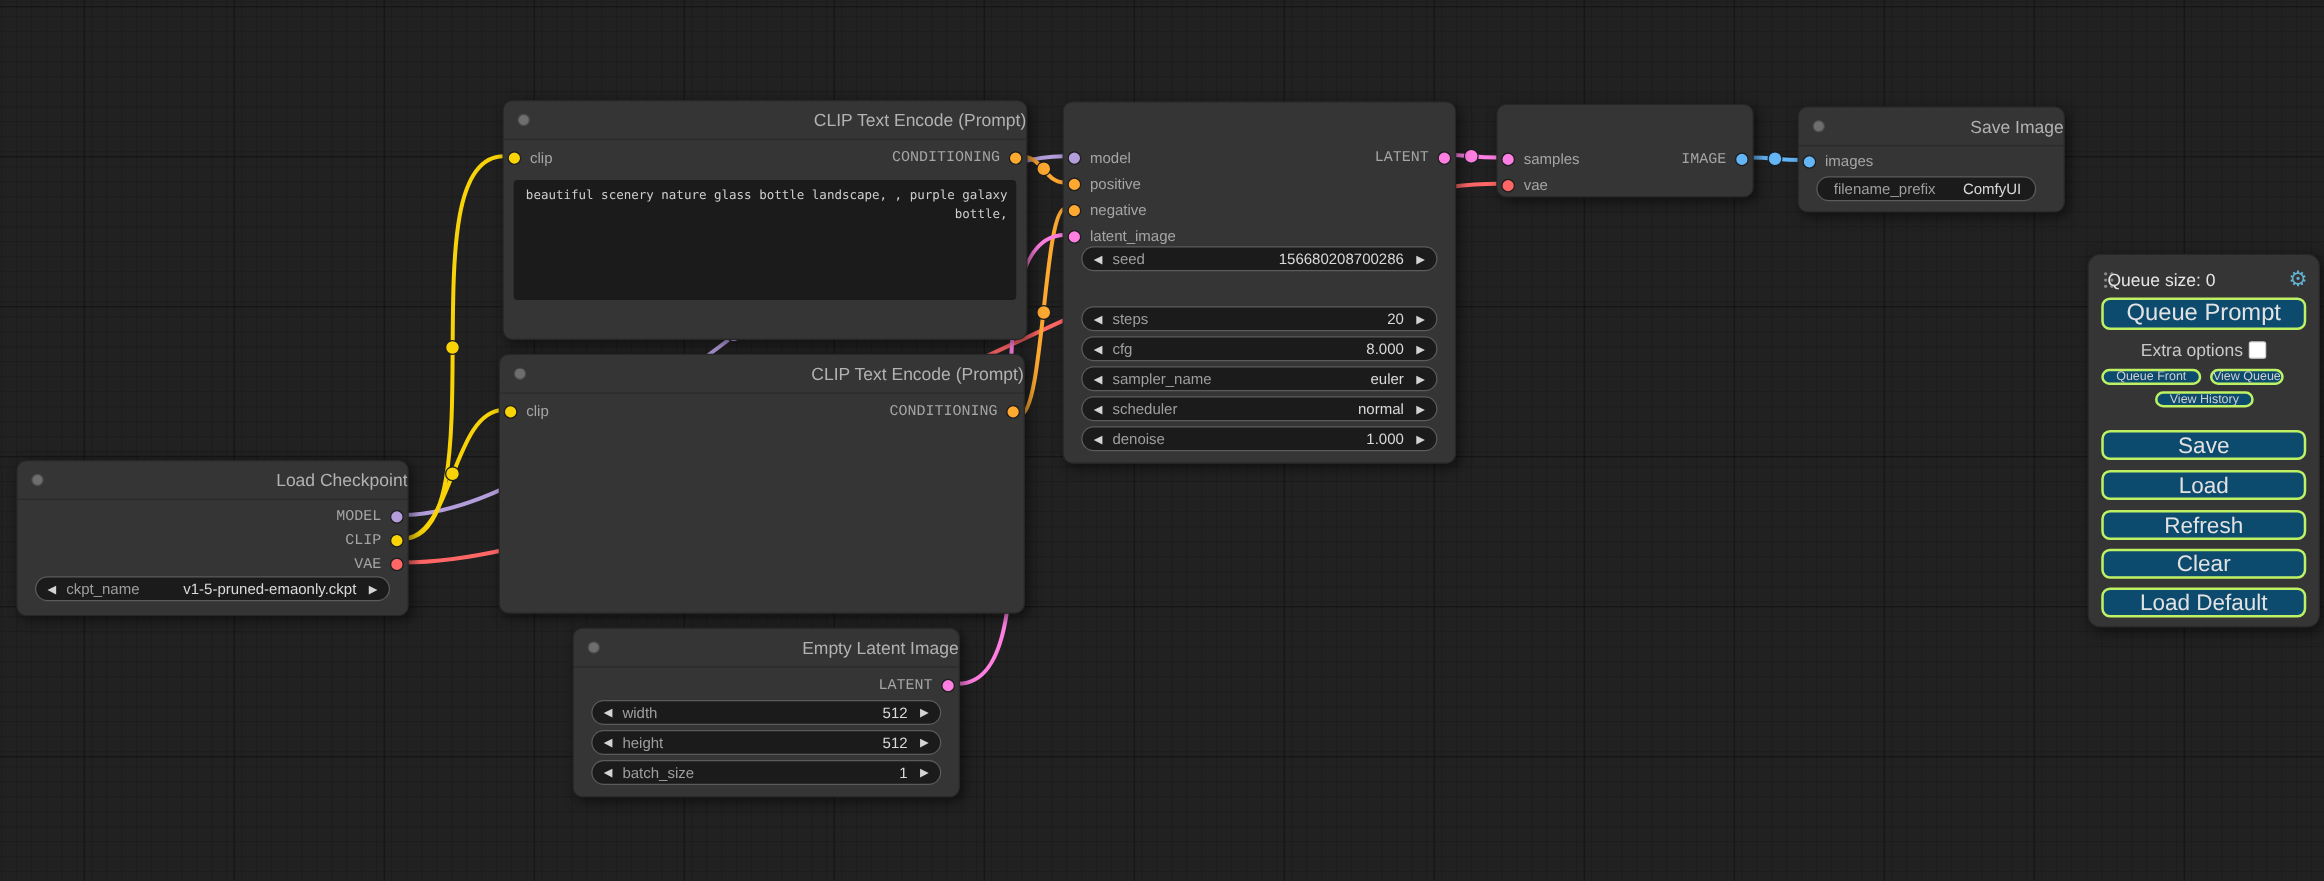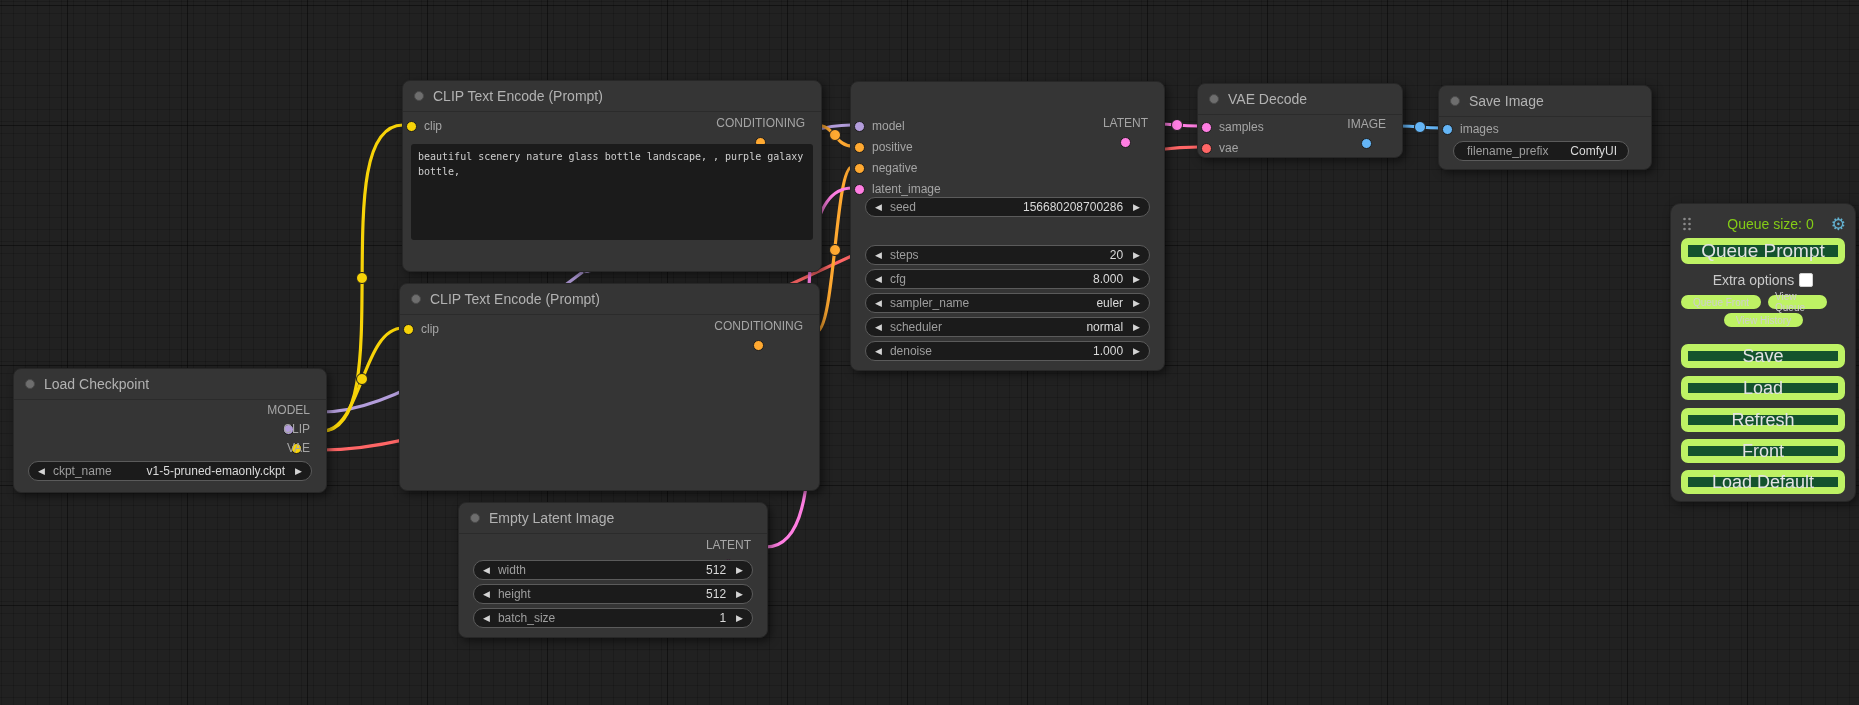--- a/index.html
+++ b/index.html
@@ -11,32 +11,32 @@
       linear-gradient(rgba(0,0,0,0.45) 1px, transparent 1px),
       linear-gradient(90deg, rgba(0,0,0,0.45) 1px, transparent 1px),
       linear-gradient(rgba(0,0,0,0.16) 1px, transparent 1px),
       linear-gradient(90deg, rgba(0,0,0,0.16) 1px, transparent 1px);
     background-size:120px 120px,120px 120px,12px 12px,12px 12px;
     background-position:67px 5px,67px 5px,1px 1px,1px 1px;
   }
   #wires{position:absolute;left:0;top:0;z-index:1;}
   .node{
     position:absolute;z-index:2;background:#353535;border:1px solid #272727;
-    border-radius:8px;box-shadow:3px 3px 9px rgba(0,0,0,.5);box-sizing:border-box;
+    border-radius:8px;box-shadow:3px 3px 9px rgba(0,0,0,.5);box-sizing:border-box;text-align:right;
   }
   .ntitle{
     height:30px;line-height:30px;padding-left:30px;font-size:14px;color:#b2b2b2;
     border-bottom:1px solid #2b2b2b;position:relative;white-space:nowrap;overflow:hidden;
   }
   .tdot{position:absolute;left:11px;top:10px;width:10px;height:10px;border-radius:50%;
     background:#6e6e6e;border:1px solid #4a4a4a;box-sizing:border-box;}
   .srow{position:absolute;height:20px;display:flex;align-items:center;gap:7px;
     font-size:12px;color:#a5a5a5;white-space:nowrap;}
   .srow.in{left:3px;}
-  .srow.out{right:16px;flex-direction:column;}
+  .srow.out{right:3px;font-family:Liberation Mono, monospace;}
   .sdot{width:11px;height:11px;border-radius:50%;flex:none;border:1px solid #1d1d1d;box-sizing:border-box;}
   .c-model{background:#B39DDB;} .c-clip{background:#F7D308;} .c-vae{background:#FF6666;}
   .c-cond{background:#FFA931;} .c-latent{background:#FF7EE2;} .c-image{background:#64B5F6;}
   .pill{
     position:absolute;left:14px;right:14px;height:20px;border-radius:10px;
     background:#1b1b1b;border:1px solid #5b5b5b;box-sizing:border-box;
     display:flex;align-items:center;padding:0 9px;font-size:12px;white-space:nowrap;overflow:hidden;
   }
   .warr{font-size:9px;color:#d4d4d4;flex:none;line-height:1;}
   .wlabel{color:#9e9e9e;margin-left:8px;}
@@ -50,26 +50,26 @@
     color:#cecece;font-family:"DejaVu Sans Mono",monospace;font-size:10px;line-height:1.5;
     padding:5px 7px;white-space:pre-wrap;box-sizing:border-box;overflow:hidden;
   }
   
   #menu{
     position:absolute;z-index:3;left:1670px;top:203px;width:186px;height:299px;
     background:#353535;border:1px solid #272727;border-radius:10px;
     box-shadow:3px 3px 10px rgba(0,0,0,.5);box-sizing:border-box;
   }
   .mhead{position:relative;height:26px;margin-top:7px;}
-  .mtitle{position:absolute;left:15px;right:0;text-align:center;font-size:14px;color:#84cc16;line-height:26px;}
+  .mtitle{position:absolute;left:15px;right:0;font-size:14px;color:#e5e5e5;line-height:26px;}
   .mgear{position:absolute;right:9px;top:2px;font-size:17px;color:#63B0CF;
     font-family:"DejaVu Sans",sans-serif;cursor:pointer;line-height:22px;}
   .mdrag{position:absolute;left:11px;top:5px;}
   .btn{
-    position:absolute;left:10px;right:10px;background:#14532d;border:7px solid #bef264;
+    position:absolute;left:10px;right:10px;background:#0c4a6e;border:2px solid #bef264;
     border-radius:7px;color:#e2e2e2;display:flex;align-items:center;justify-content:center;
     box-sizing:border-box;cursor:pointer;
   }
   .btn.big{height:24px;font-size:18px;}
   .btn.small{height:13px;font-size:10px;border-radius:8px;color:#cfcfcf;}
   .extra{position:absolute;left:0;right:0;top:67px;height:18px;display:flex;align-items:center;
     justify-content:center;gap:5px;font-size:14px;color:#c9c9c9;}
   .chk{width:14px;height:14px;background:#ffffff;border-radius:2px;border:1px solid #d0d0d0;
     box-sizing:border-box;cursor:pointer;}
 </style>
@@ -239,24 +239,20 @@
   </div>
   <div class="pill" style="top:259px">
     <span class="warr">◀</span>
     <span class="wlabel">denoise</span>
     <span class="wval">1.000</span>
     <span class="warr">▶</span>
   </div>
 </div>
 
 <div class="node" style="left:1197px;top:83px;width:206px;height:75px">
-  <div class="ntitle">
-    <span class="tdot"></span>
-    <span>VAE Decode</span>
-  </div>
   <div class="srow in" style="top:33px">
     <span class="sdot c-latent"></span>
     <span>samples</span>
   </div>
   <div class="srow in" style="top:54px">
     <span class="sdot c-vae"></span>
     <span>vae</span>
   </div>
   <div class="srow out" style="top:33px">
     <span>IMAGE</span>
@@ -300,15 +296,15 @@
   <div class="extra">
     <span>Extra options</span>
     <span class="chk"></span>
   </div>
   <div class="btn small" style="top:91px;left:10px;right:94px">Queue Front</div>
   <div class="btn small" style="top:91px;left:97px;right:28px">View Queue</div>
   <div class="btn small" style="top:109px;left:53px;right:52px">View History</div>
   <div class="btn big" style="top:140px">Save</div>
   <div class="btn big" style="top:172px">Load</div>
   <div class="btn big" style="top:204px">Refresh</div>
-  <div class="btn big" style="top:235px">Front</div>
+  <div class="btn big" style="top:235px">Clear</div>
   <div class="btn big" style="top:266px">Load Default</div>
 </div>
 
 </body></html>

